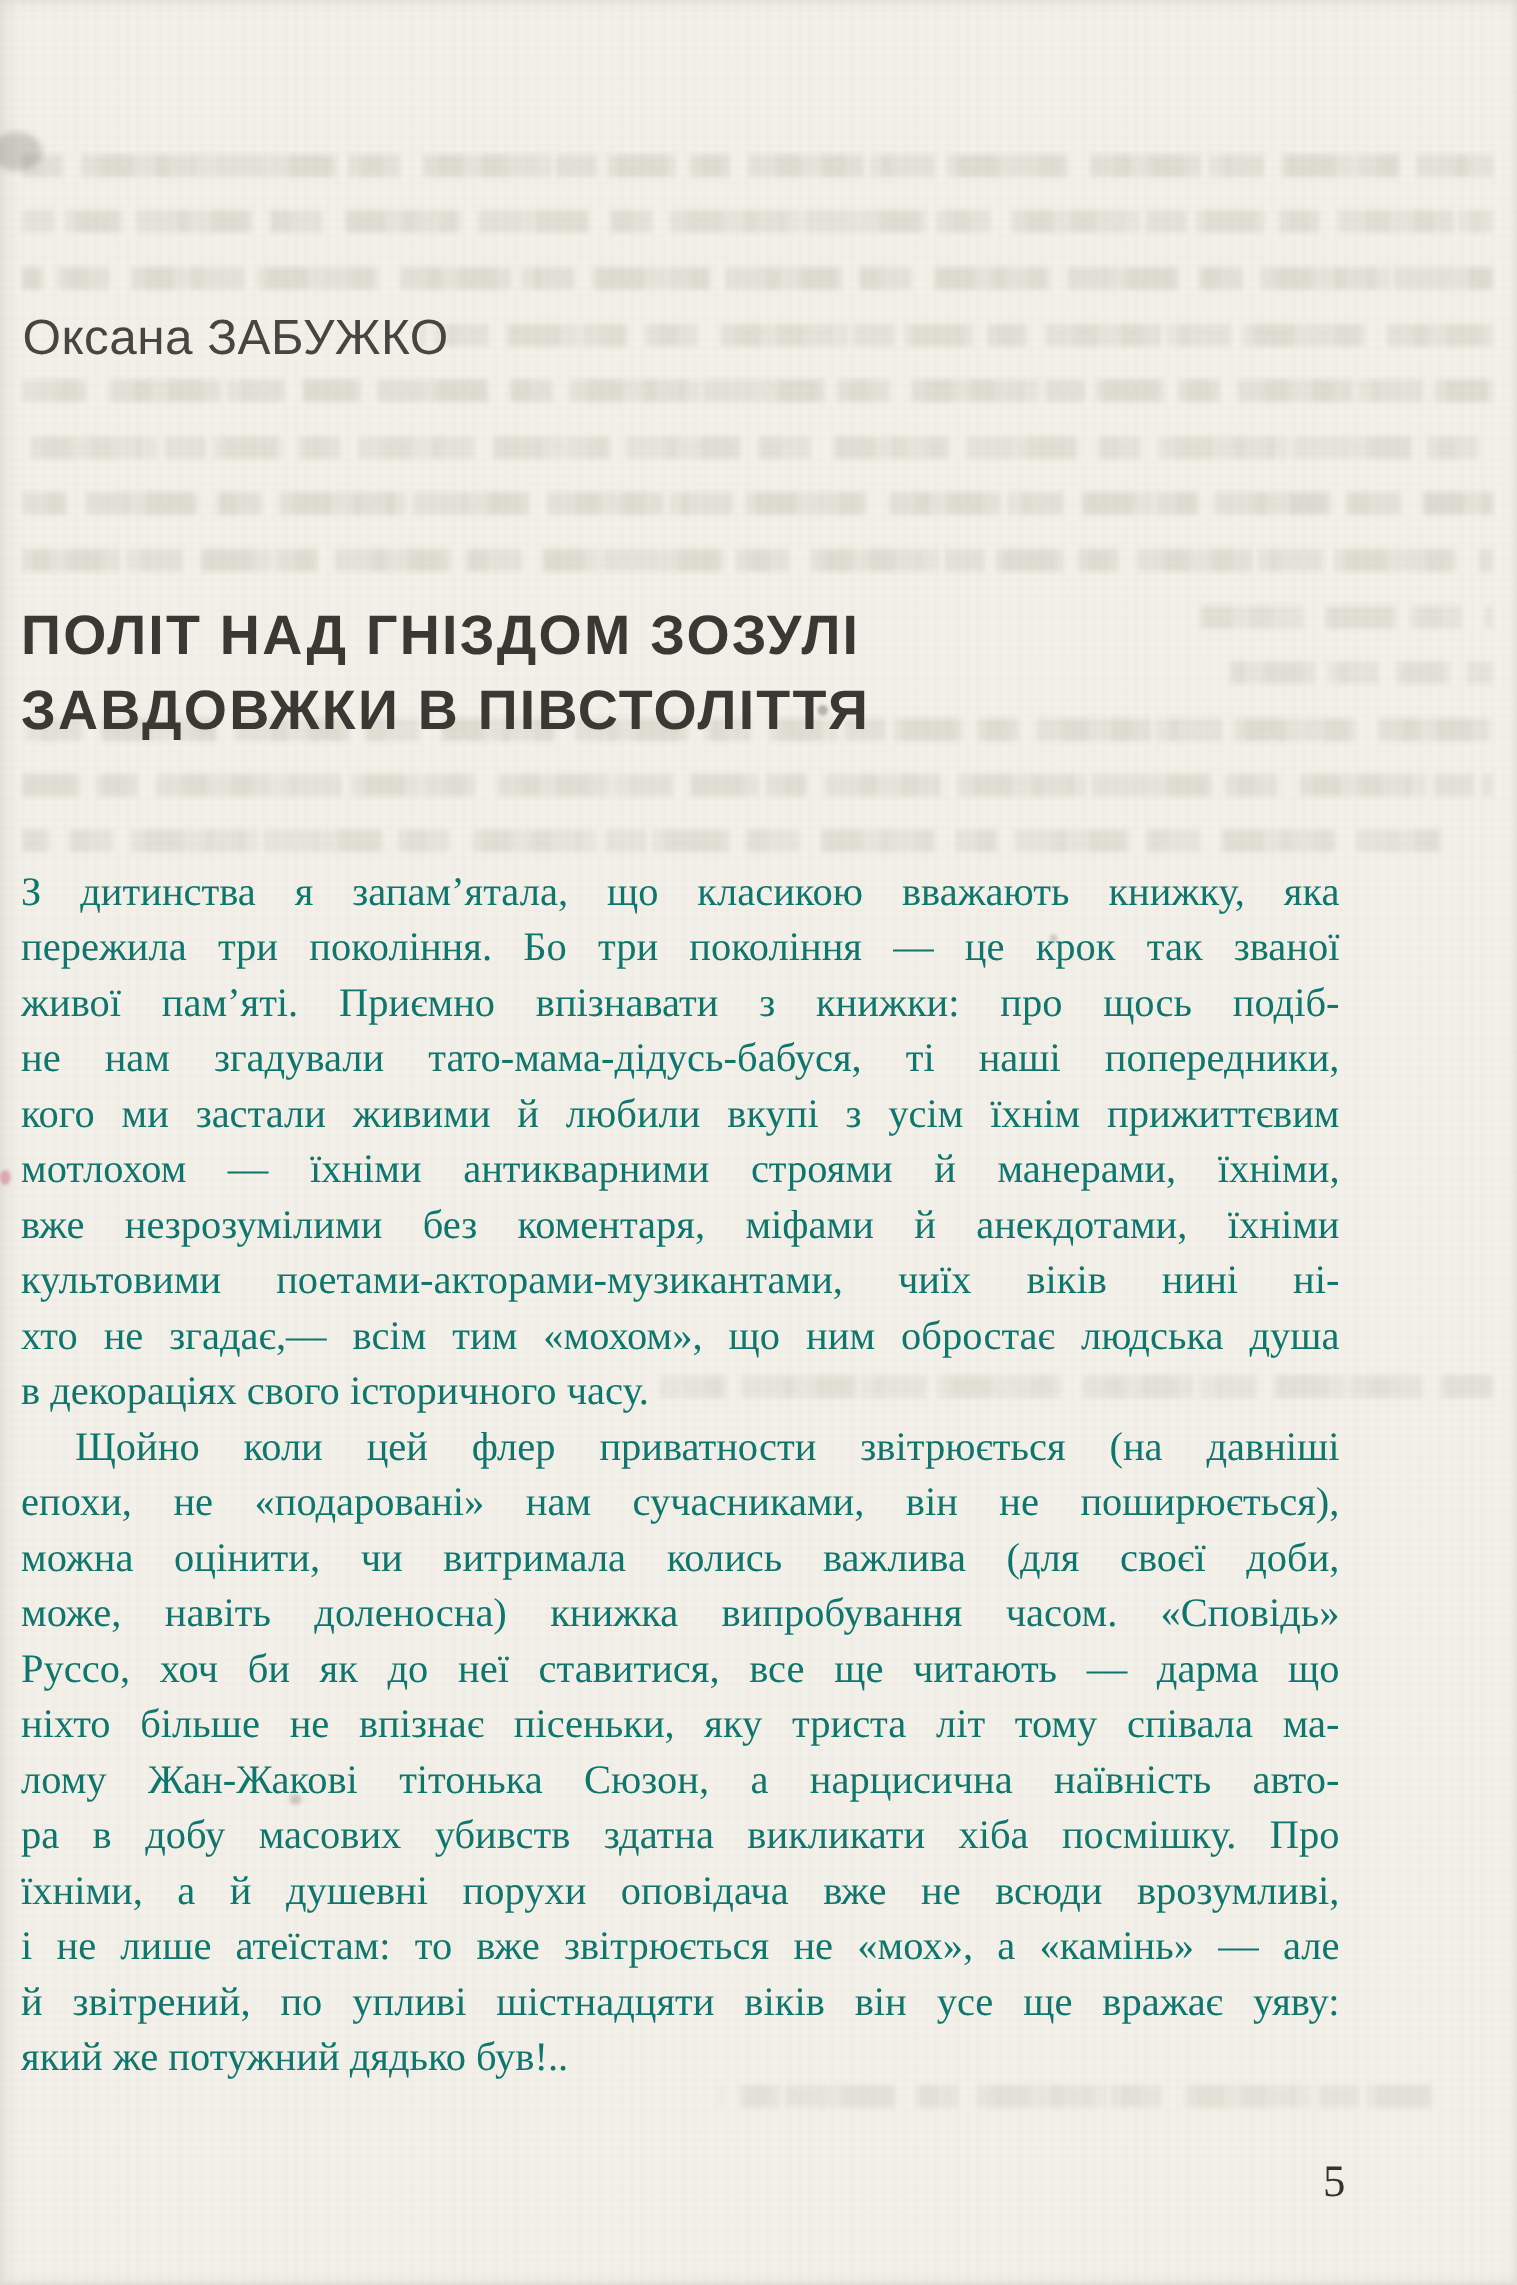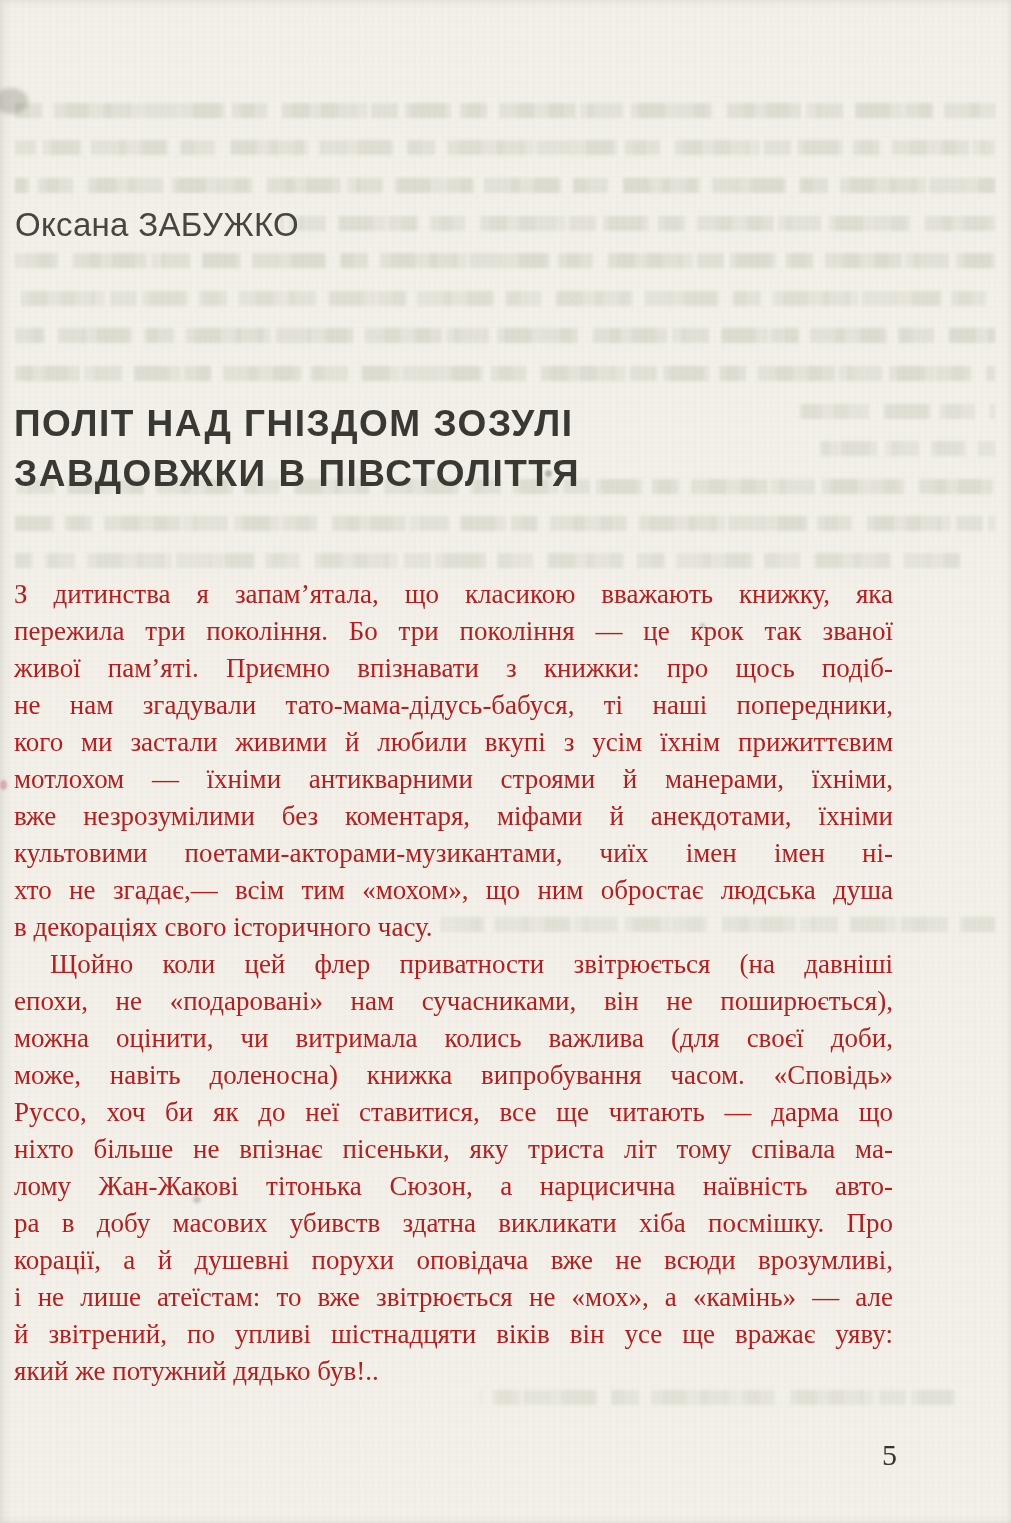--- a/index.html
+++ b/index.html
@@ -55,21 +55,21 @@
     line-height: 50px;
     letter-spacing: 1.5px;
     color: #393833;
   }
 
   .body-text {
     position: absolute;
     left: 14px; top: 576px;
     width: 879px;
     font-size: 27px;
-    color: #b91c1c;
+    color: #0f766e;
   }
   .body-text .line {
     height: 37px;
     line-height: 37px;
     text-align: justify;
     text-align-last: justify;
     white-space: normal;
     overflow: hidden;
   }
   .body-text .line.last {
@@ -125,32 +125,32 @@
   </div>
 
   <div class="body-text" id="body-text">
       <div class="line">З дитинства я запам’ятала, що класикою вважають книжку, яка</div>
       <div class="line">пережила три покоління. Бо три покоління — це крок так званої</div>
       <div class="line">живої пам’яті. Приємно впізнавати з книжки: про щось подіб-</div>
       <div class="line">не нам згадували тато-мама-дідусь-бабуся, ті наші попередники,</div>
       <div class="line">кого ми застали живими й любили вкупі з усім їхнім прижиттєвим</div>
       <div class="line">мотлохом — їхніми антикварними строями й манерами, їхніми,</div>
       <div class="line">вже незрозумілими без коментаря, міфами й анекдотами, їхніми</div>
-      <div class="line">культовими поетами-акторами-музикантами, чиїх імен імен ні-</div>
+      <div class="line">культовими поетами-акторами-музикантами, чиїх віків нині ні-</div>
       <div class="line">хто не згадає,— всім тим «мохом», що ним обростає людська душа</div>
       <div class="line last">в декораціях свого історичного часу.</div>
       <div class="line indent">Щойно коли цей флер приватности звітрюється (на давніші</div>
       <div class="line">епохи, не «подаровані» нам сучасниками, він не поширюється),</div>
       <div class="line">можна оцінити, чи витримала колись важлива (для своєї доби,</div>
       <div class="line">може, навіть доленосна) книжка випробування часом. «Сповідь»</div>
       <div class="line">Руссо, хоч би як до неї ставитися, все ще читають — дарма що</div>
       <div class="line">ніхто більше не впізнає пісеньки, яку триста літ тому співала ма-</div>
       <div class="line">лому Жан-Жакові тітонька Сюзон, а нарцисична наївність авто-</div>
       <div class="line">ра в добу масових убивств здатна викликати хіба посмішку. Про</div>
-      <div class="line">корації, а й душевні порухи оповідача вже не всюди врозумливі,</div>
+      <div class="line">їхніми, а й душевні порухи оповідача вже не всюди врозумливі,</div>
       <div class="line">і не лише атеїстам: то вже звітрюється не «мох», а «камінь» — але</div>
       <div class="line">й звітрений, по упливі шістнадцяти віків він усе ще вражає уяву:</div>
       <div class="line last">який же потужний дядько був!..</div>
     </div>
 
   <div class="page-number">5</div>
 
   <div class="blot blot-topleft"></div>
   <div class="blot blot-pink"></div>
   <div class="blot speck-1"></div>

